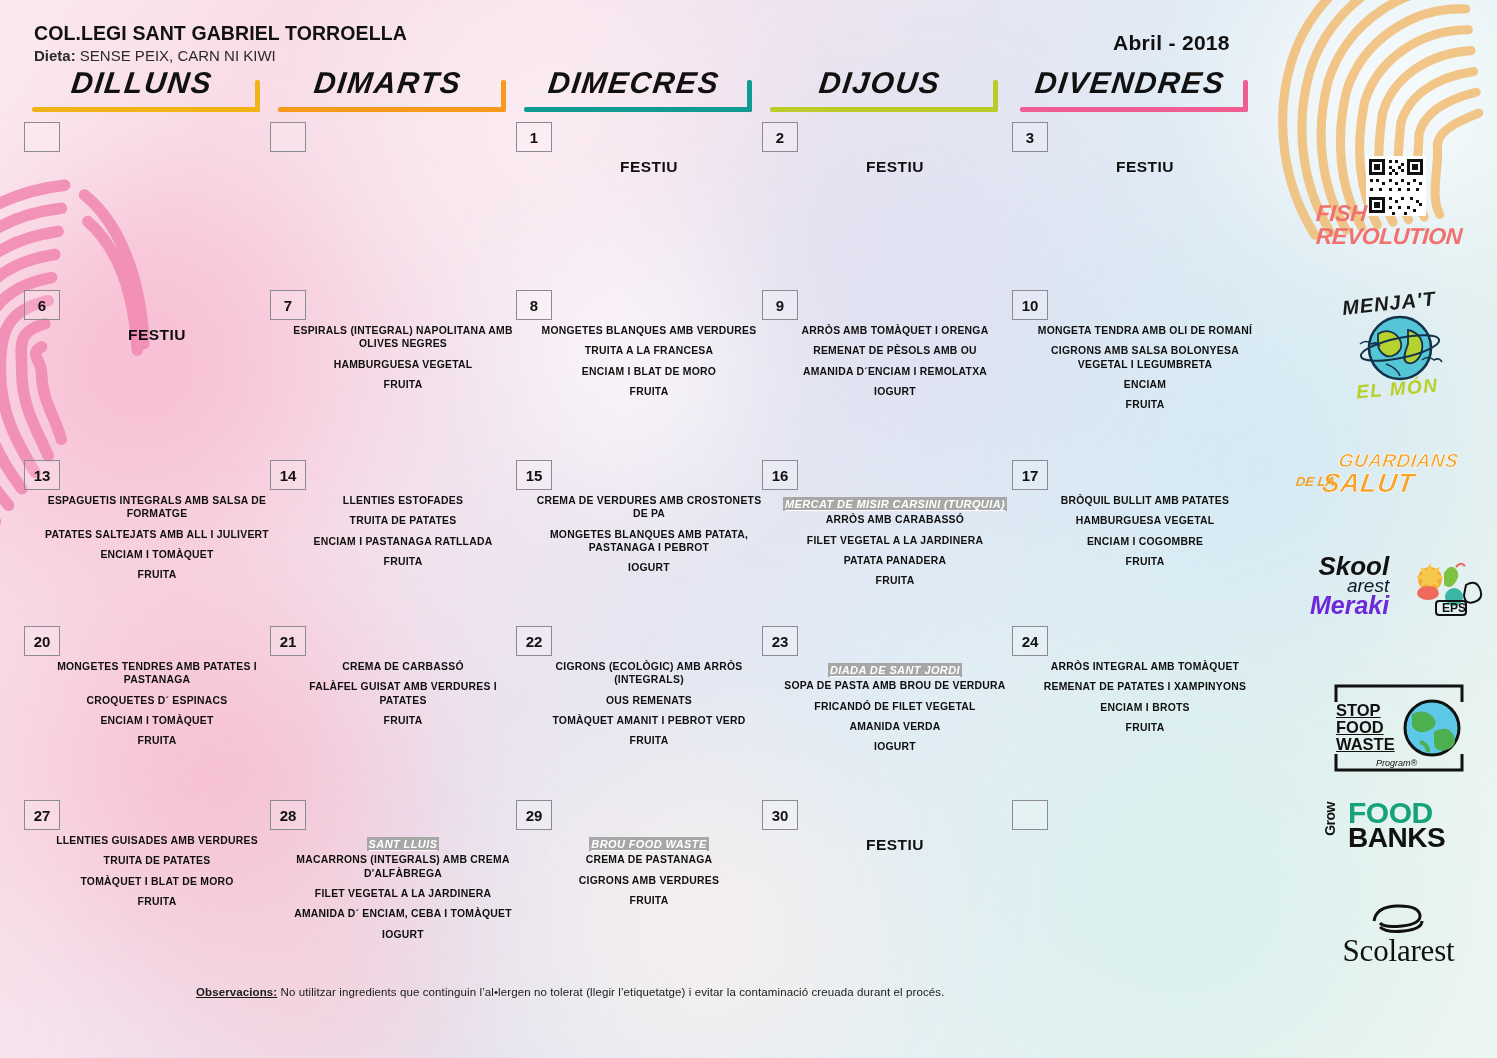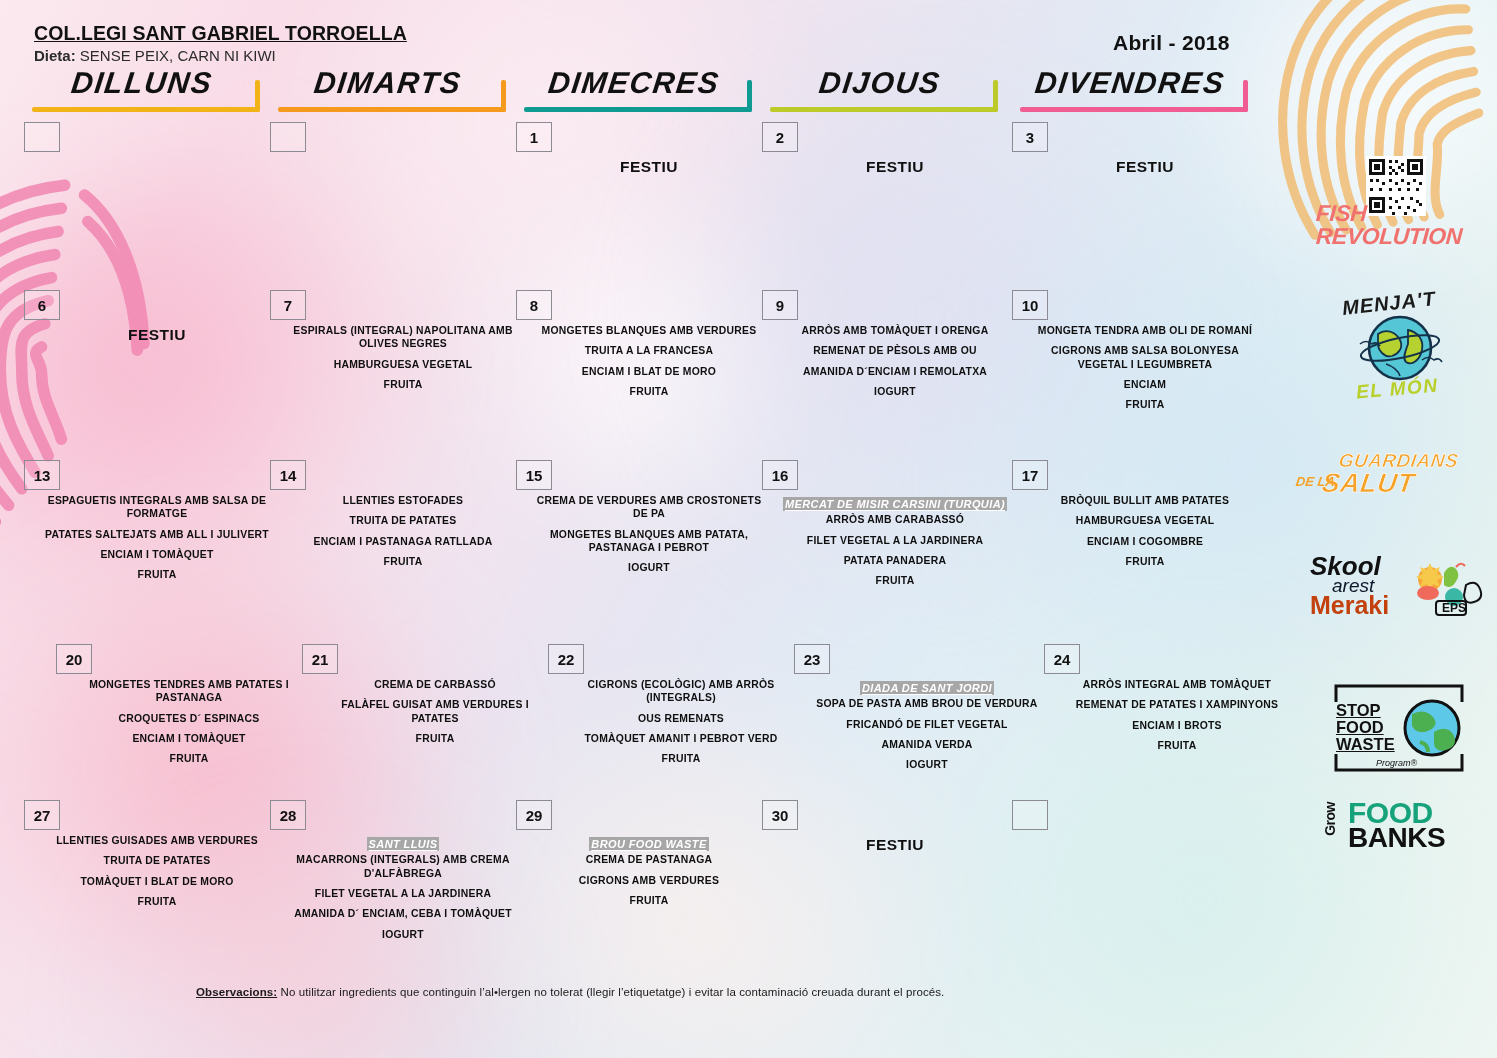--- a/index.html
+++ b/index.html
@@ -50,21 +50,21 @@
 
   
   .fprint{ position:absolute; opacity:.85; }
   #fp-pink{ left:-130px; top:170px; width:330px; height:400px; opacity:.9; }
   #fp-orange{ right:-26px; top:-78px; width:260px; height:330px; opacity:.75; }
 
   
   #header{ position:absolute; left:0; top:0; width:1497px; height:122px; z-index:4; }
   #school-title{
     position:absolute; left:34px; top:22px;
-    font-size:19.5px; font-weight:bold; color:#111; letter-spacing:.1px;text-decoration:underline;
+    font-size:19.5px; font-weight:bold; color:#111; letter-spacing:.1px;
   }
   #diet-line{
     position:absolute; left:34px; top:47px;
     font-size:15px; color:#2b2b2b;
   }
   #diet-line .lbl{ font-weight:bold; }
   #month-label{
     position:absolute; left:1113px; top:31px;
     font-size:21px; font-weight:bold; color:#111; letter-spacing:.3px;
   }
@@ -133,21 +133,21 @@
   .elmon-txt{ font-size:19px; font-weight:bold; font-style:italic; color:#b9cf2a;
               letter-spacing:1.5px; transform:rotate(-5deg); }
 
   .guard-l1{ font-size:19px; font-weight:bold; font-style:italic; color:#f5a32a;
              letter-spacing:.5px; transform:skewX(-8deg); -webkit-text-stroke:.6px #fff; }
   .guard-l2{ font-size:27px; font-weight:bold; font-style:italic; color:#f5a32a;
              letter-spacing:.5px; transform:skewX(-8deg); -webkit-text-stroke:.6px #fff; }
 
   .skool-1{ font-size:26px; font-weight:bold; font-style:italic; color:#111; line-height:.85; }
   .skool-2{ font-size:19px; font-style:italic; color:#0f172a; line-height:.9; }
-  .skool-3{ font-size:25px; font-weight:bold; color:#c2410c; line-height:.9; }
+  .skool-3{ font-size:25px; font-weight:bold; font-style:italic; color:#6d28d9; line-height:.9; }
 
   .sfw-txt{ font-size:16.5px; font-weight:bold; color:#111; line-height:1.02; text-align:left; }
   .sfw-prog{ font-size:9px; font-style:italic; color:#111; }
 
   .grow-word{ font-size:14px; font-weight:bold; color:#111;
               writing-mode:vertical-rl; transform:rotate(180deg); letter-spacing:-.5px; }
   .fb-food{ font-size:30px; font-weight:bold; color:#16a37b; line-height:.88; letter-spacing:-.5px; }
   .fb-banks{ font-size:28px; font-weight:bold; color:#111; line-height:.88; letter-spacing:-.5px; }
 
   .scolarest-txt{ font-family:"Liberation Serif", serif; font-size:31px; color:#111; letter-spacing:-.2px; }
@@ -343,21 +343,21 @@
       <div class="cell" style="left: 1012px;">
         <div class="daynum">17</div>
         <div class="dishes">
           <div class="dish">BRÒQUIL BULLIT AMB PATATES</div>
           <div class="dish">HAMBURGUESA VEGETAL</div>
           <div class="dish">ENCIAM I COGOMBRE</div>
           <div class="dish">FRUITA</div>
         </div>
       </div>
     </div>
-    <div class="week" style="top: 522px; height: 168px; margin-left: 32px;">
+    <div class="week" style="top: 504px; height: 168px;">
       <div class="cell" style="left: 24px;">
         <div class="daynum">20</div>
         <div class="dishes">
           <div class="dish">MONGETES TENDRES AMB PATATES I PASTANAGA</div>
           <div class="dish">CROQUETES D´ ESPINACS</div>
           <div class="dish">ENCIAM I TOMÀQUET</div>
           <div class="dish">FRUITA</div>
         </div>
       </div>
       <div class="cell" style="left: 270px;">
@@ -511,21 +511,21 @@
 
   <div class="logo" style="top:290px;">
     <div class="guard-l1">GUARDIANS</div>
     <div style="position:relative;height:30px;">
       <span class="guard-l2" style="position:absolute;left:22px;top:-4px;">SALUT</span>
       <span style="position:absolute;left:-4px;top:2px;font-size:13px;font-weight:bold;font-style:italic;color:#f5a32a;transform:skewX(-8deg);">DE LA</span>
     </div>
   </div>
 
   <div class="logo" style="top:395px;height:110px;">
-    <div style="position:absolute;left:10px;top:0;text-align:left;">
+    <div style="position:absolute;left:10px;top:0;text-align:right;">
       <div class="skool-1">Skool</div>
       <div class="skool-2" style="padding-left:22px;">arest</div>
       <div class="skool-3">Meraki</div>
     </div>
     <svg width="78" height="60" viewBox="0 0 78 60" style="position:absolute;left:108px;top:4px;">
       <circle cx="22" cy="20" r="12" fill="#f6a93b"></circle>
       <path d="M22 4 l3 7 7 -3 -3 7 7 3 -7 3 3 7 -7 -3 -3 7 -3 -7 -7 3 3 -7 -7 -3 7 -3 -3 -7 7 3 Z" fill="#f6c94b"></path>
       <ellipse cx="20" cy="34" rx="11" ry="7" fill="#ef6a5a"></ellipse>
       <path d="M36 14 q6 -10 12 -4 q5 6 -1 14 q-5 7 -11 2 Z" fill="#7fc241"></path>
       <path d="M48 8 q5 -6 9 -1" fill="none" stroke="#ef6a5a" stroke-width="2.2"></path>
@@ -554,19 +554,26 @@
   </div>
 
   <div class="logo" style="top:640px;height:90px;">
     <div class="grow-word" style="position:absolute;left:22px;top:2px;">Grow</div>
     <div style="position:absolute;left:48px;top:0;text-align:left;">
       <div class="fb-food">FOOD</div>
       <div class="fb-banks">BANKS</div>
     </div>
   </div>
 
+  <div class="logo" style="top:745px;height:80px;">
+    <svg width="58" height="34" viewBox="0 0 58 34" style="position:absolute;left:66px;top:-4px;">
+      <path d="M8 20 q2 -14 22 -15 q22 -1 24 9 q1 9 -18 11 q-18 2 -22 -3" fill="none" stroke="#111" stroke-width="3"></path>
+      <path d="M14 26 q6 6 24 4 q18 -2 18 -10" fill="none" stroke="#111" stroke-width="3"></path>
+    </svg>
+    <div class="scolarest-txt" style="padding-top:28px;">Scolarest</div>
+  </div>
 </div>
 
 <div id="footer">
   <div id="obs">
     <span class="lbl">Observacions:</span><span> No utilitzar ingredients que continguin l’al•lergen no tolerat (llegir l’etiquetatge) i evitar la contaminació creuada durant el procés.</span>
   </div>
 </div>
 
 </body></html>

